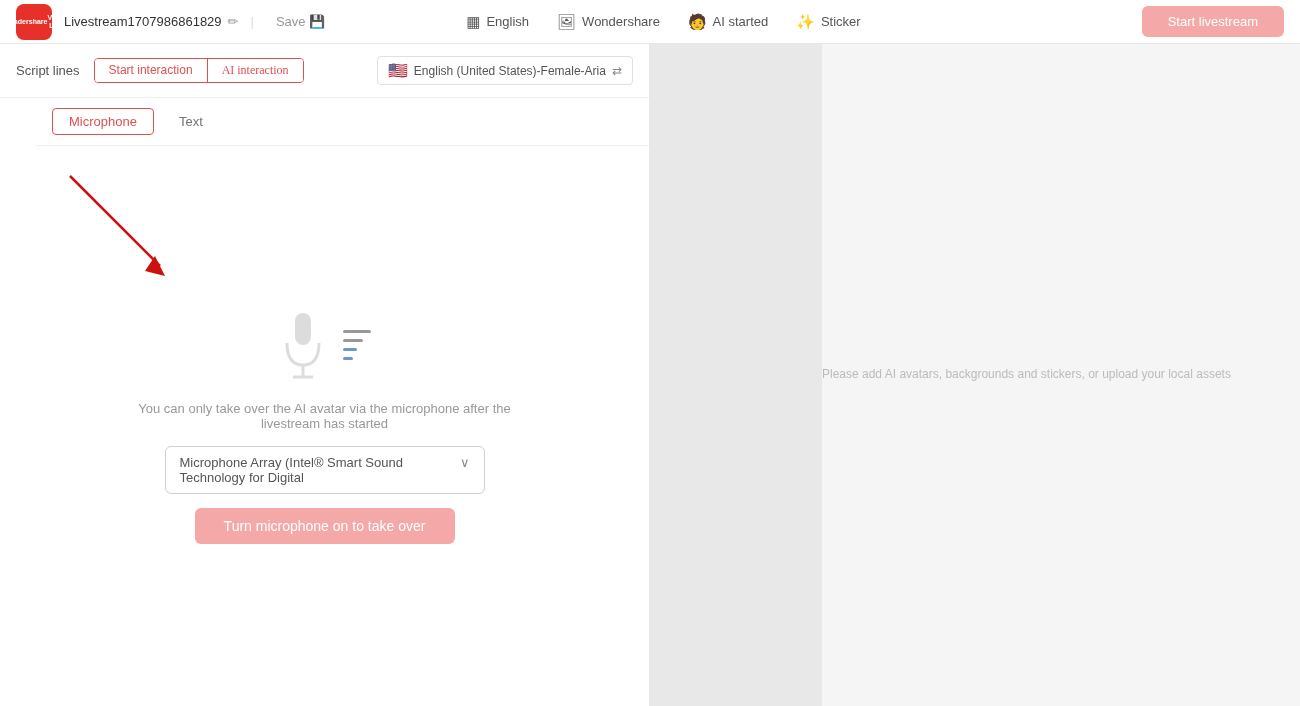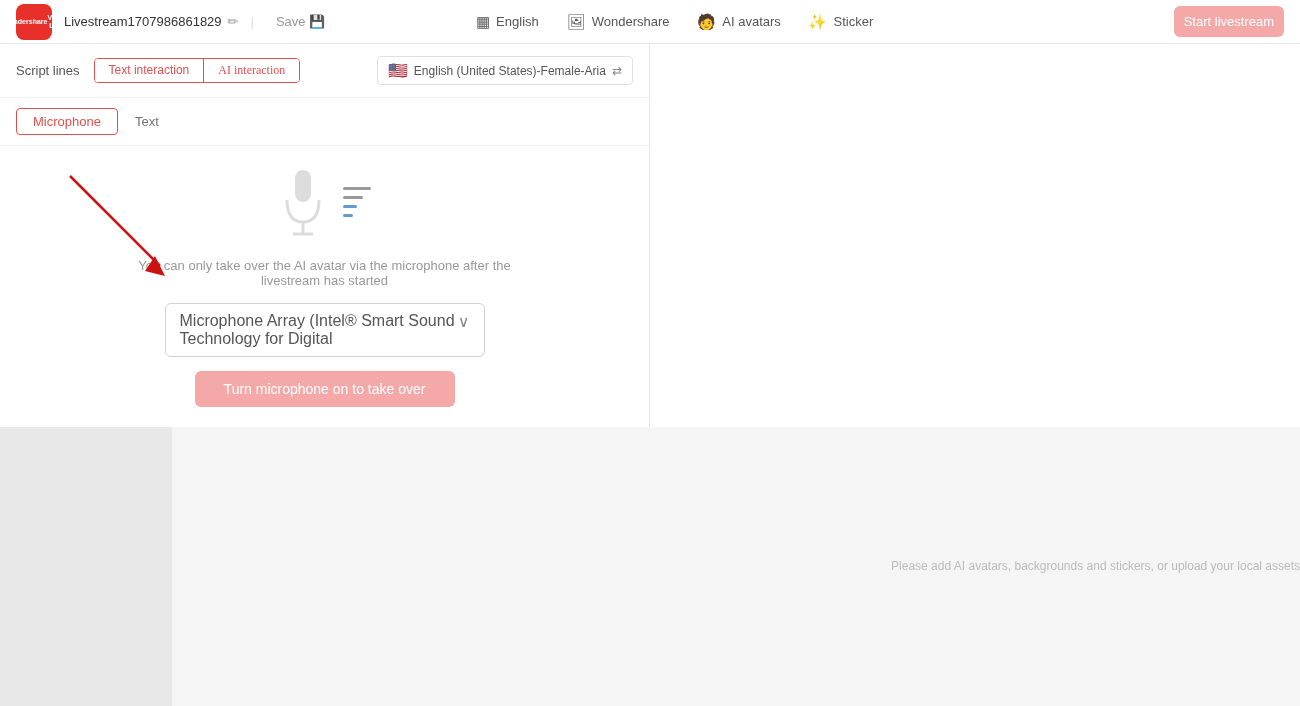--- a/index.html
+++ b/index.html
@@ -74,32 +74,31 @@
       cursor: pointer;
     }
     .nav-icon {
       font-size: 15px;
     }
     .start-btn {
       background: #f4a9a8;
       color: #fff;
       border: none;
       border-radius: 6px;
-      padding: 8px 10px;
+      padding: 8px 26px;
       font-size: 13px;
       cursor: pointer;
       white-space: nowrap;
       margin-left: auto;
     }
 
     
     .main-container {
       display: flex;
       height: calc(706px - 44px);
-      flex-direction: column;
     }
 
     
     .left-panel {
       width: 650px;
       flex-shrink: 0;
       border-right: 1px solid #e8e8e8;
       display: flex;
       flex-direction: column;
     }
@@ -149,22 +148,23 @@
       font-size: 12px;
       cursor: pointer;
       color: #555;
     }
     .flag-emoji { font-size: 16px; }
 
     
     .sub-tabs {
       display: flex;
       padding: 10px 16px;
-      gap: 0;
+      gap: 8px;
       border-bottom: 1px solid #f0f0f0;
+      margin-left: 36px;
     }
     .sub-tab {
       padding: 5px 16px;
       font-size: 13px;
       cursor: pointer;
       color: #737373;
       border: 1.5px solid transparent;
       border-radius: 4px;
     }
     .sub-tab.active {
@@ -222,21 +222,21 @@
       max-width: 380px;
     }
 
     
     .mic-dropdown {
       display: flex;
       align-items: flex-start;
       border: 1px solid #d0d0d0;
       border-radius: 6px;
       padding: 8px 14px;
-      font-size: 16px;
+      font-size: 13px;
       color: #555;
       cursor: pointer;
       width: 320px;
       justify-content: space-between;
       margin-bottom: 14px;
     }
     .mic-dropdown-text { flex: 1; }
     .chevron-down { color: #888; }
 
     
@@ -267,21 +267,21 @@
       width: 172px;
       background: #e8e8e8;
       flex-shrink: 0;
     }
 
     .assets-area {
       flex: 1;
       background: #f5f5f5;
       display: flex;
       align-items: center;
-      justify-content: flex-end;
+      justify-content: flex-start;
     }
 
     .assets-placeholder {
       text-align: center;
       color: #bbb;
       font-size: 12px;
       line-height: 1.8;
     }
   </style>
 </head>
@@ -306,40 +306,40 @@
     <div class="nav-item">
       <span class="nav-icon">▦</span>
       <span>English</span>
     </div>
     <div class="nav-item">
       <span class="nav-icon">🖼</span>
       <span>Wondershare</span>
     </div>
     <div class="nav-item">
       <span class="nav-icon">🧑</span>
-      <span>AI avatars</span>
+      <span>AI started</span>
     </div>
     <div class="nav-item">
       <span class="nav-icon">✨</span>
       <span>Sticker</span>
     </div>
   </nav>
 
   <button class="start-btn">Start livestream</button>
 </header>
 
 <div class="main-container">
 
   <div class="left-panel">
 
     <div class="script-bar">
       <span class="script-label">Script lines</span>
       <div class="tab-group">
         <div class="tab-item active">
-          <span>Text interaction</span>
+          <span>Start interaction</span>
         </div>
         <div class="tab-item">
           <span>AI interaction</span>
         </div>
       </div>
       <div class="lang-selector">
         <span class="flag-emoji">🇺🇸</span>
         <span>English (United States)-Female-Aria</span>
         <span style="color:#888;">⇄</span>
       </div>

